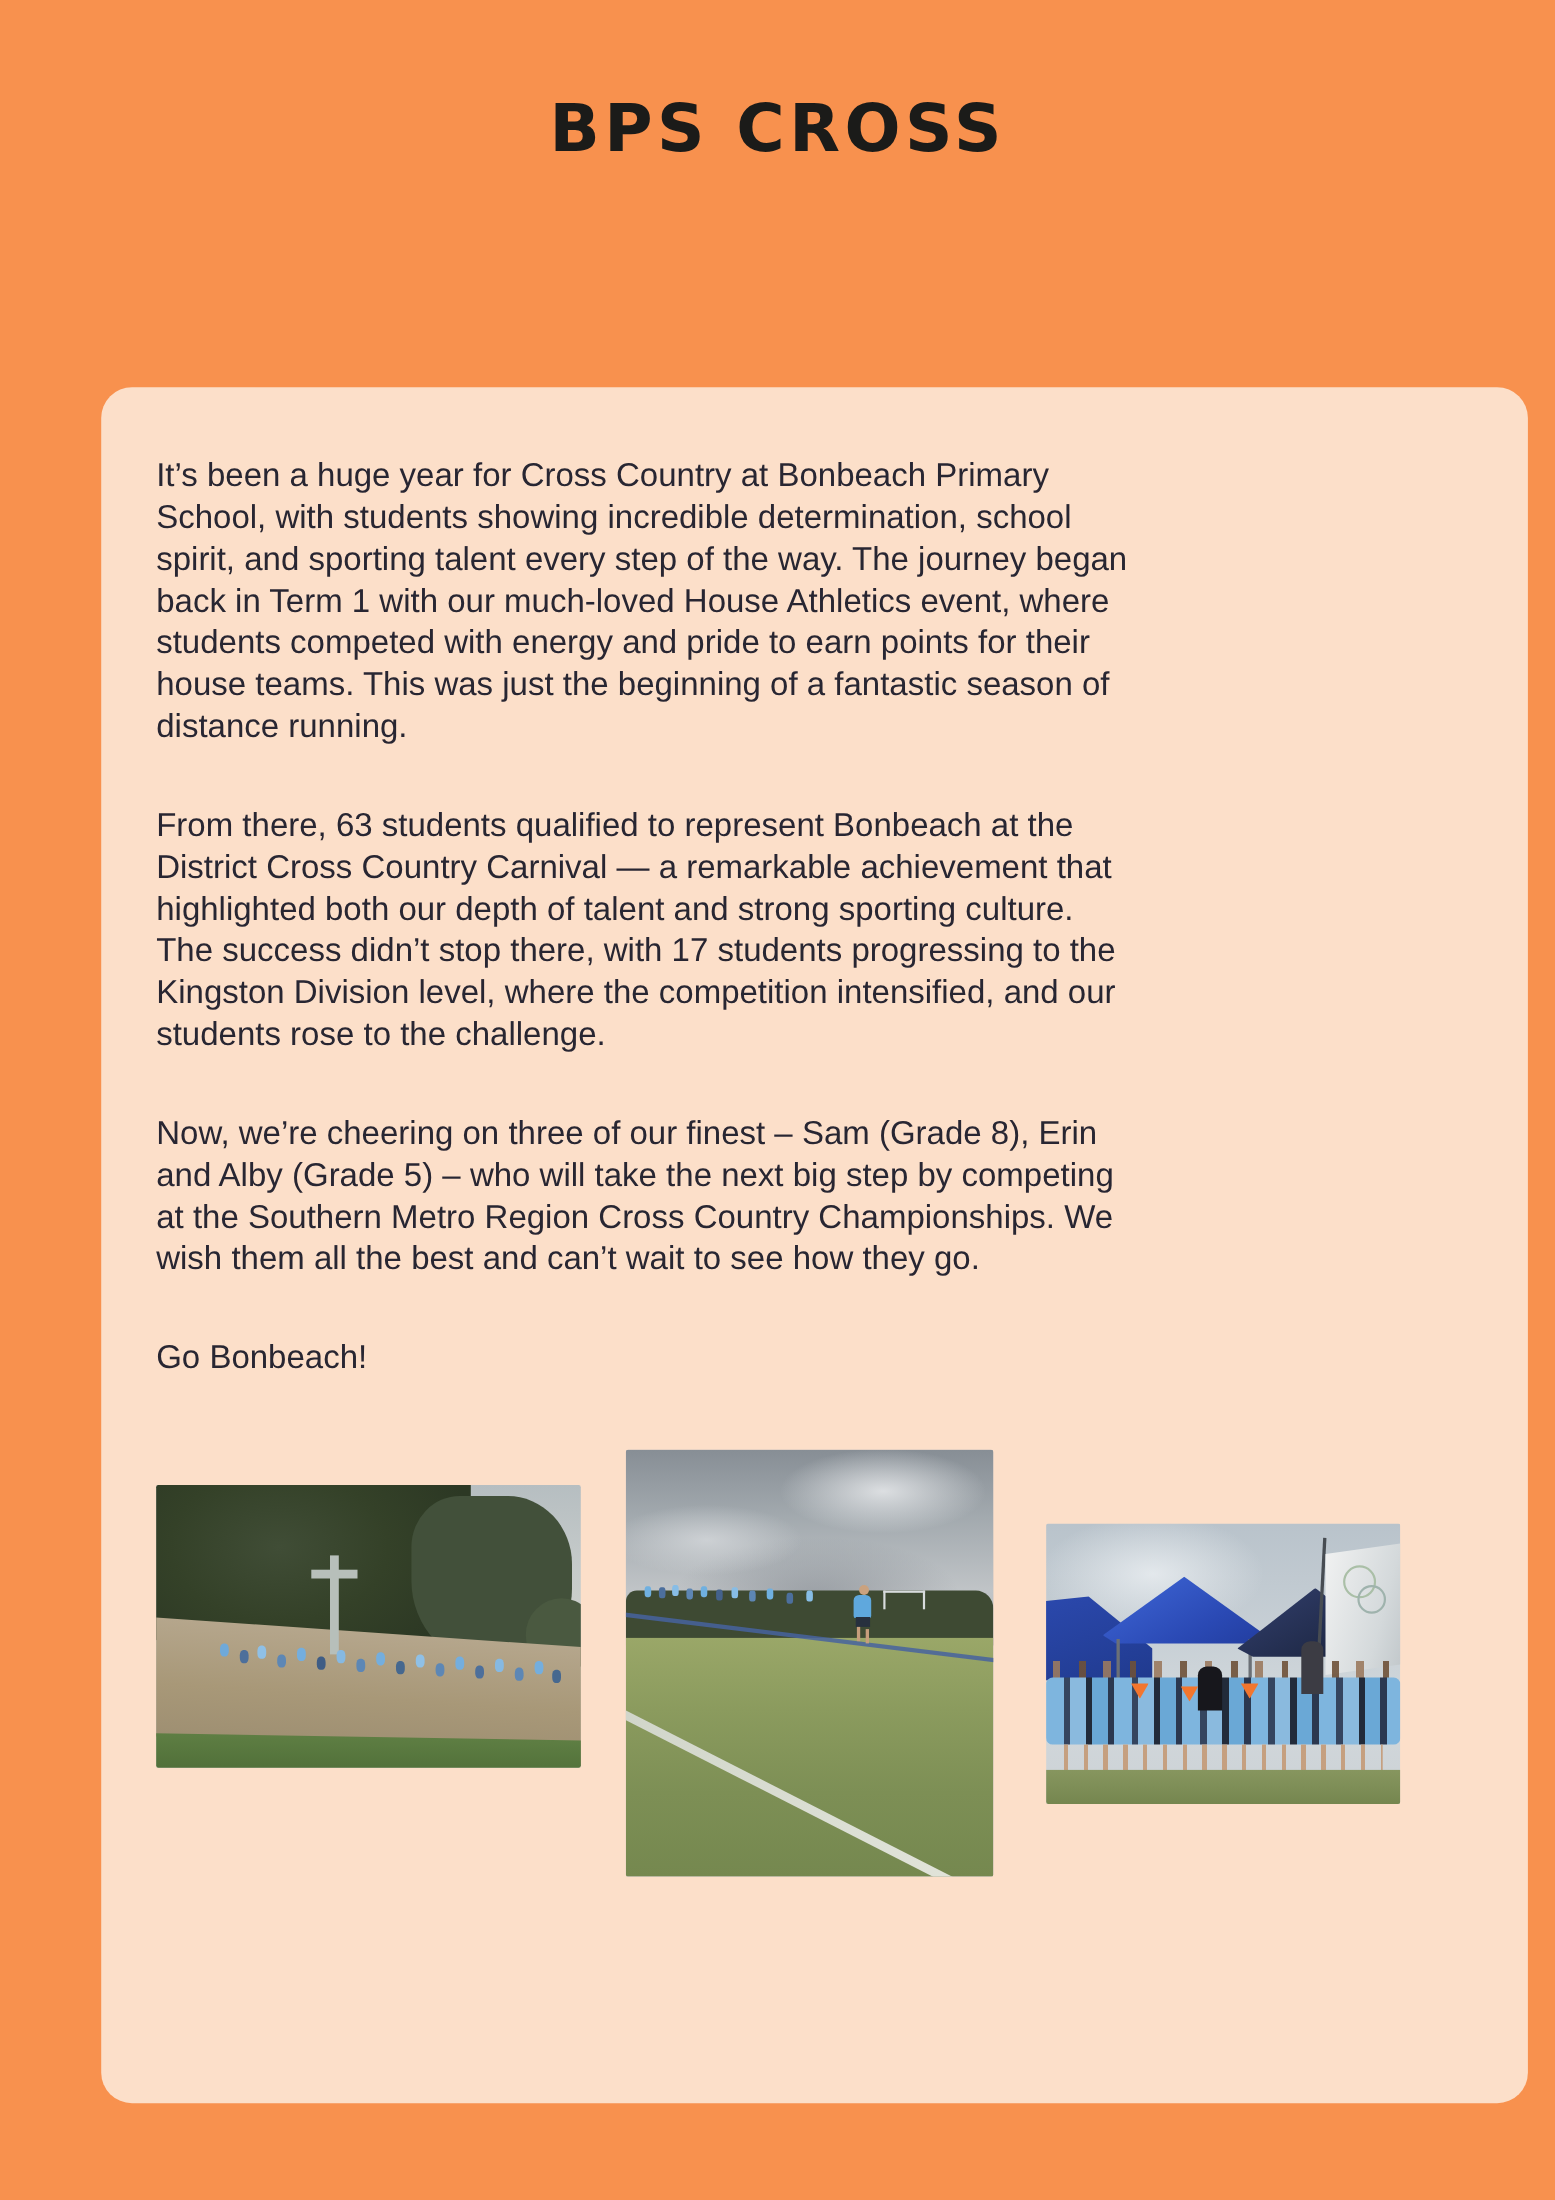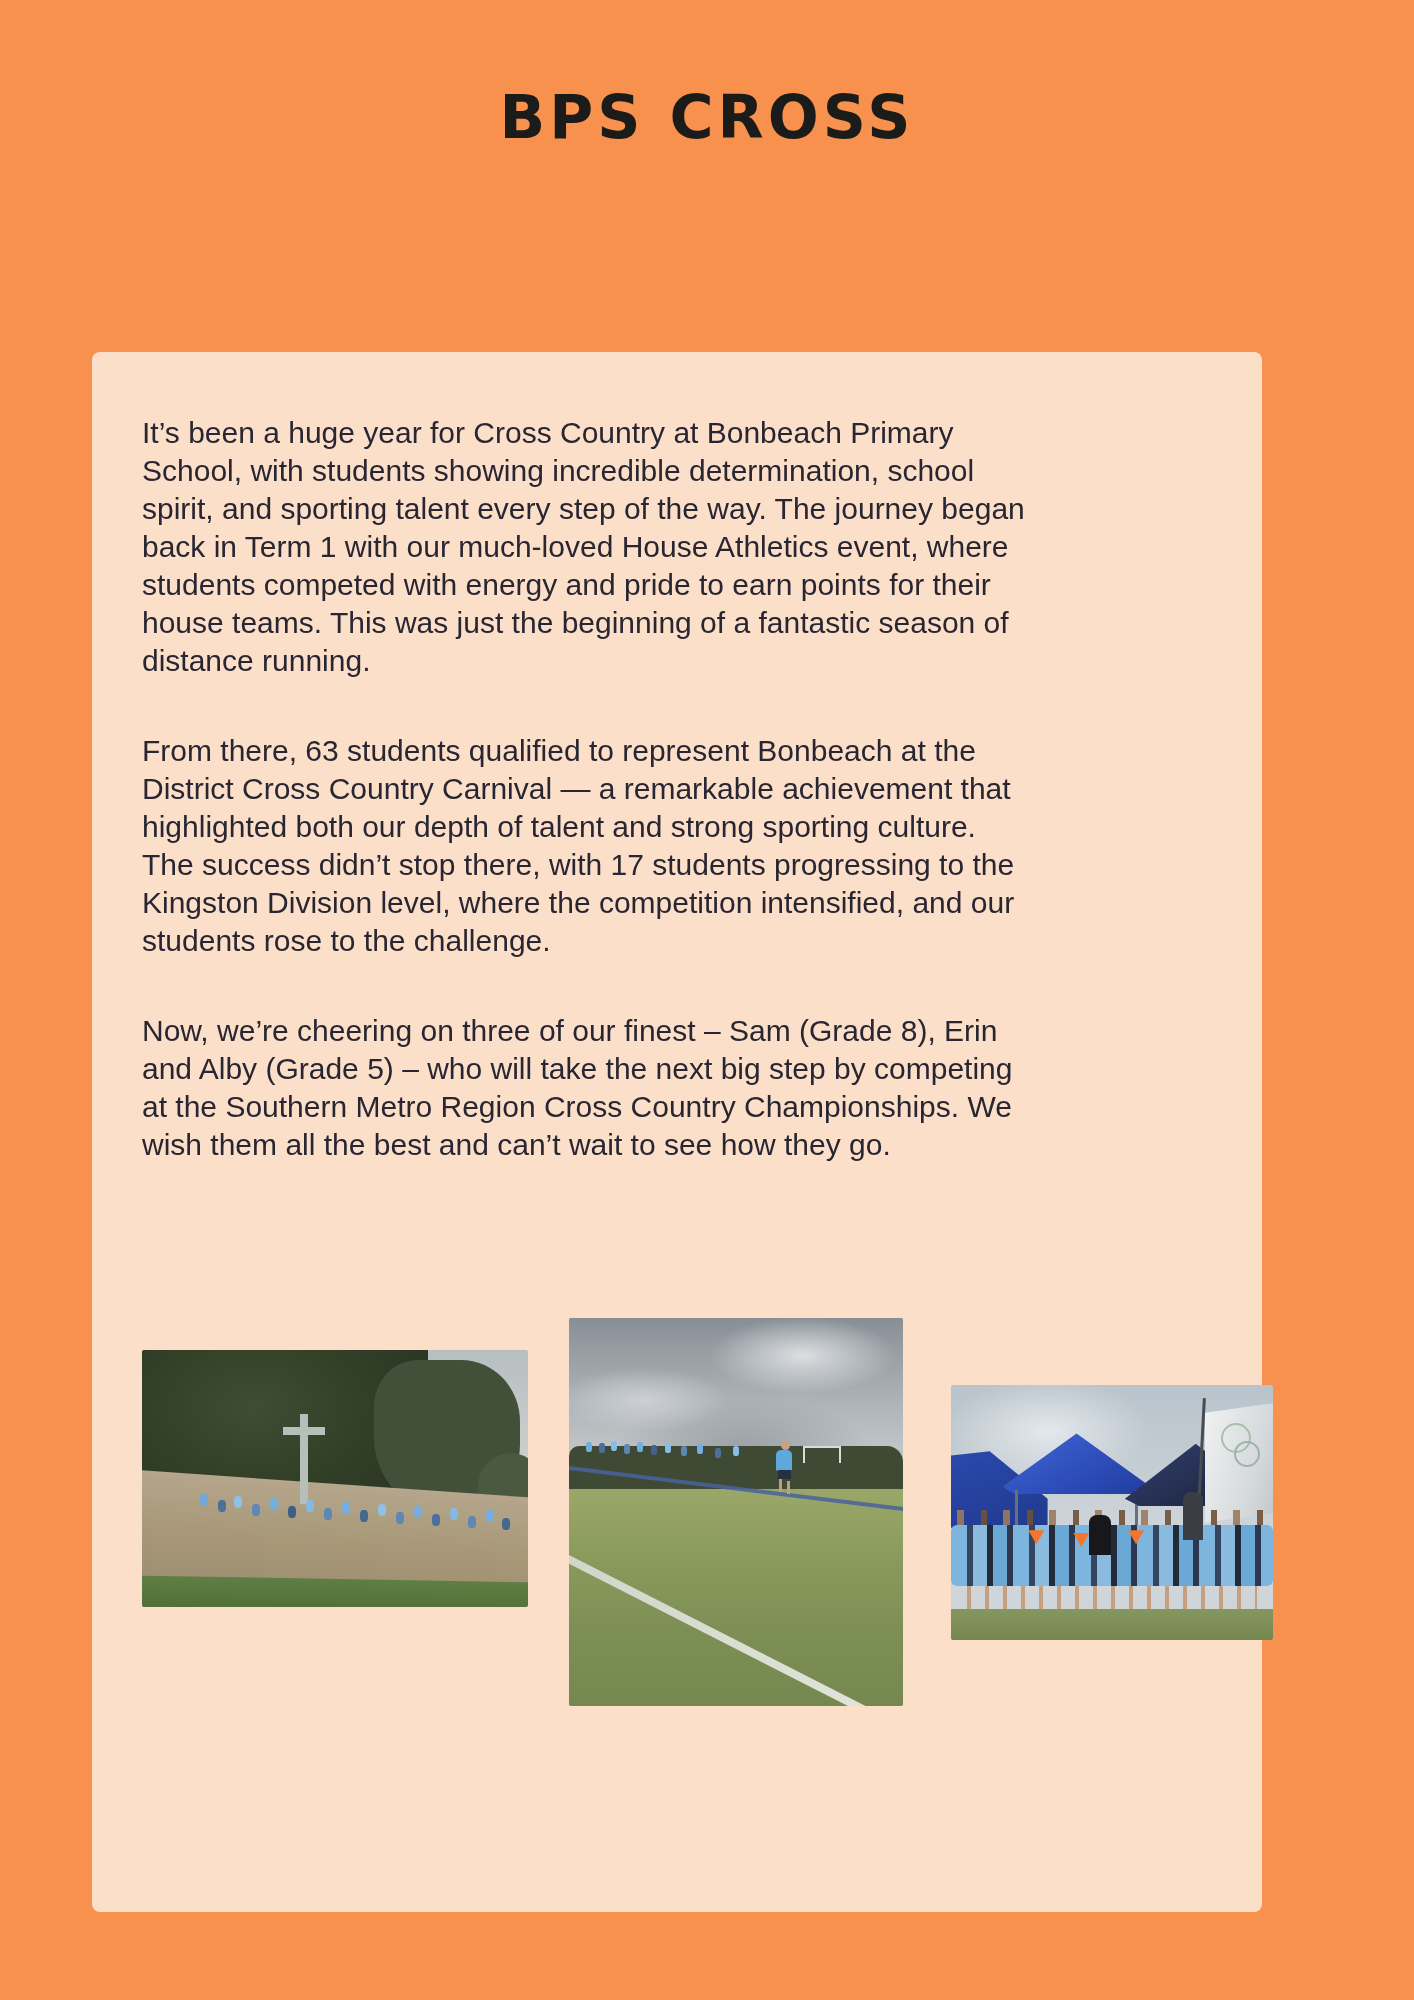--- a/index.html
+++ b/index.html
@@ -15,23 +15,23 @@
     text-align:center;
     font-family:"DejaVu Sans", sans-serif;
     font-weight:bold;
     font-size:60px; line-height:1.12;
     letter-spacing:4px;
     color:#1b1b19;
   }
   .card {
     position:absolute;
     left:92px; top:352px;
-    width:1170px; height:1560px;
+    width:1297px; height:1560px;
     background:#fcdfc9;
-    border-radius:8px;
+    border-radius:28px;
   }
   .card-text {
     padding:62px 48px 0 50px;
     font-size:30px; line-height:38px;
     color:#282632;
   }
   .para { margin:0 0 52px 0; white-space:pre-line; }
   .closing { margin:0; }
 
   .photo { position:absolute; overflow:hidden; border-radius:2px; }
@@ -159,20 +159,21 @@
     <p class="para">From there, 63 students qualified to represent Bonbeach at the
 District Cross Country Carnival — a remarkable achievement that
 highlighted both our depth of talent and strong sporting culture.
 The success didn’t stop there, with 17 students progressing to the
 Kingston Division level, where the competition intensified, and our
 students rose to the challenge.</p>
     <p class="para">Now, we’re cheering on three of our finest – Sam (Grade 8), Erin
 and Alby (Grade 5) – who will take the next big step by competing
 at the Southern Metro Region Cross Country Championships. We
 wish them all the best and can’t wait to see how they go.</p>
+    <p class="para closing">Go Bonbeach!</p>
   </div>
 
   <div class="photo photo-1">
     <div class="layer p1-trees-main"></div>
     <div class="layer p1-trees-right"></div>
     <div class="layer p1-tree-far"></div>
     <div class="layer p1-dirt"></div>
     <div class="layer p1-grass"></div>
     <div class="layer p1-pole"></div>
     <div class="layer p1-crossbar"></div>

